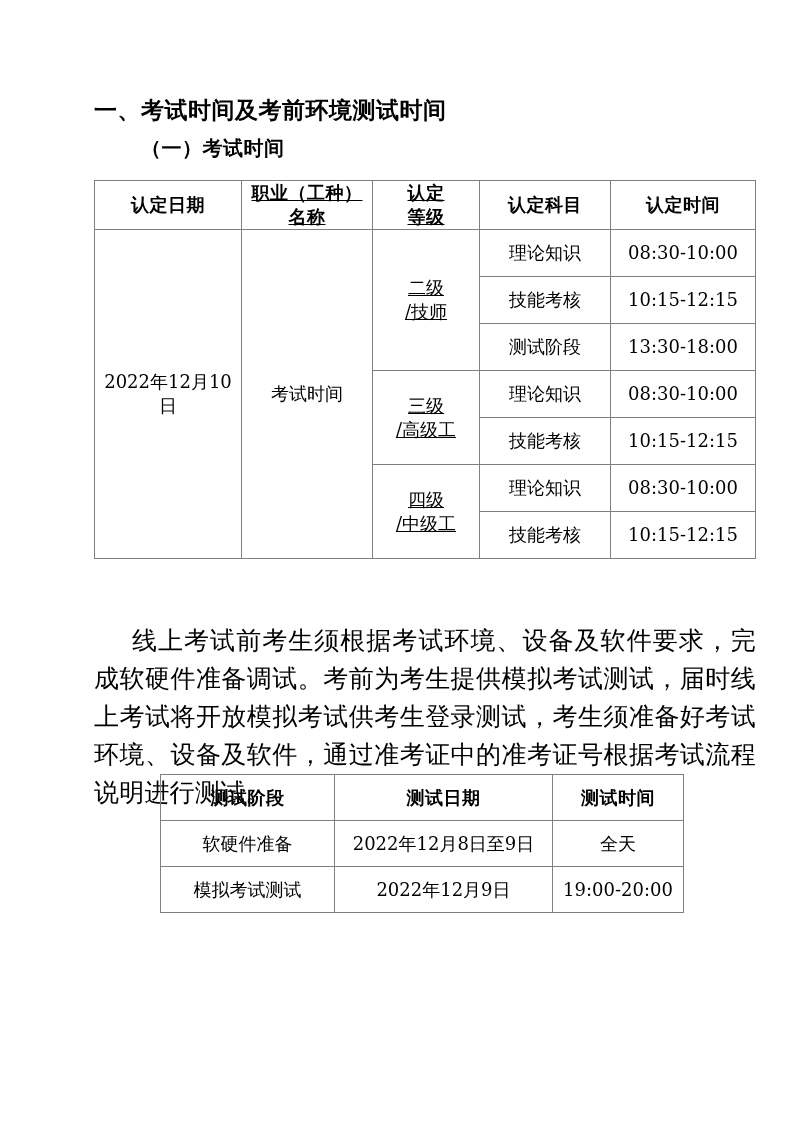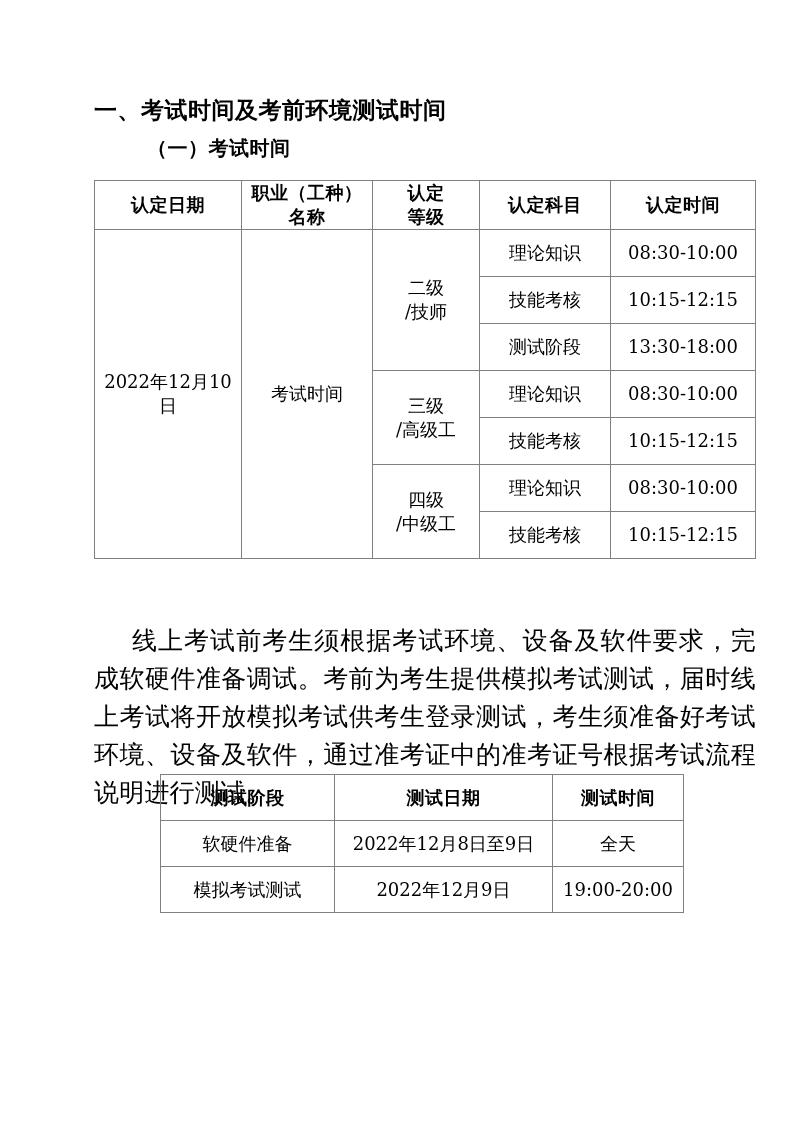--- a/index.html
+++ b/index.html
@@ -29,21 +29,21 @@
     left: 94px;
     top: 96px;
     font-size: 23px;
     font-weight: bold;
     letter-spacing: 0.5px;
     line-height: 1.2;
     white-space: nowrap;
   }
   .h2-a {
     position: absolute;
-    left: 147px;
+    left: 141px;
     top: 136px;
     font-size: 20px;
     font-weight: bold;
     letter-spacing: 0.5px;
     line-height: 1.2;
     white-space: nowrap;
   }
   .h2-b {
     position: absolute;
     left: 133px;
@@ -81,21 +81,21 @@
     text-align: center;
     vertical-align: middle;
     padding: 0 2px;
     line-height: 1.32;
     font-weight: normal;
   }
   table.doc-table td.hdr {
     font-weight: bold;
     letter-spacing: 0.5px;
   }
-  td .lvl-line { display: block; }
+  td .lvl-line { display: block; text-decoration: underline; }
 
   
   #table-exam-schedule {
     left: 94px;
     top: 172px;
     width: 661px;
     margin-top: 8px;
   }
   #table-exam-schedule .c-date    { width: 147px; }
   #table-exam-schedule .c-occ     { width: 131px; }

